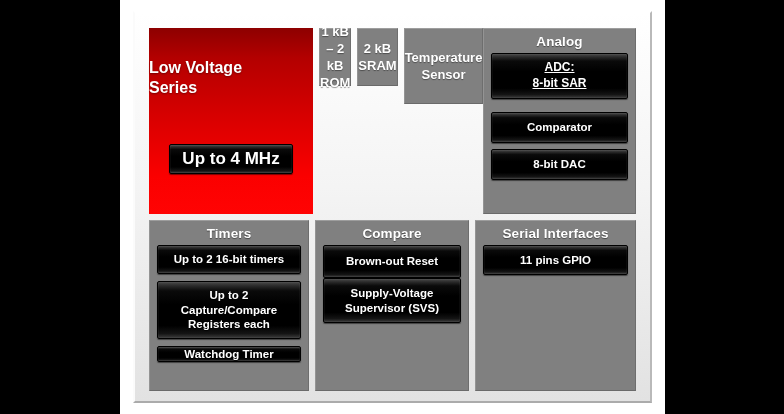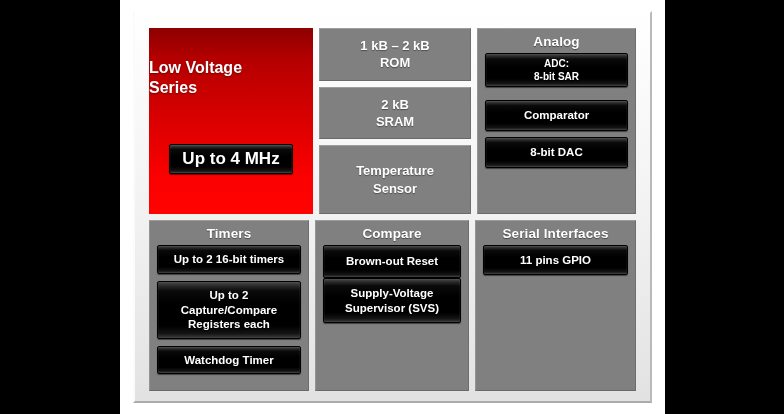--- a/index.html
+++ b/index.html
@@ -56,21 +56,21 @@
     font-size:13.5px;
     text-align:center;
     padding-top:5px;
     padding-bottom:4px;
     text-shadow:0 1px 1px rgba(0,0,0,.45);
     letter-spacing:.1px;
   }
 
   
   .col-brand{width:164px;}
-  .col-mem{width:158px;display:flex;flex-direction:column;gap:6px;}
+  .col-mem{width:158px;display:flex;flex-direction:row;gap:6px;}
   .col-analog{width:165px;}
   .col-timers{width:164px;}
   .col-system{width:158px;}
   .col-serial{width:165px;}
 
   
   #brand-block{
     width:164px;height:186px;
     background:linear-gradient(180deg,#8d0000 0%,#b30000 16%,#e00000 55%,#fb0000 80%,#ff0303 100%);
     position:relative;
@@ -117,28 +117,28 @@
   }
   .chip span{display:block;white-space:nowrap;}
 
   #mhz-chip{
     position:absolute;left:20px;top:116px;
     width:124px;height:30px;
     font-size:17px;
   }
 
   .analog-body{padding:0 7px 7px 7px;}
-  #chip-adc{height:34px;font-size:10px;margin-bottom:13px;}
+  #chip-adc{height:46px;font-size:12px;margin-bottom:13px;text-decoration:underline;}
   #chip-comparator{height:31px;margin-bottom:6px;}
   #chip-dac{height:31px;}
 
   .timers-body{padding:0 7px 7px 7px;}
   #chip-16bit{height:29px;margin-bottom:7px;}
   #chip-capcom{height:58px;margin-bottom:7px;}
-  #chip-watchdog{height:28px;}
+  #chip-watchdog{height:16px;}
 
   .system-body{padding:0 7px 7px 7px;}
   #chip-bor{height:33px;}
   #chip-svs{height:45px;}
 
   .serial-body{padding:0 7px 7px 7px;}
   #chip-gpio{height:30px;}
 </style>
 </head>
 <body>

